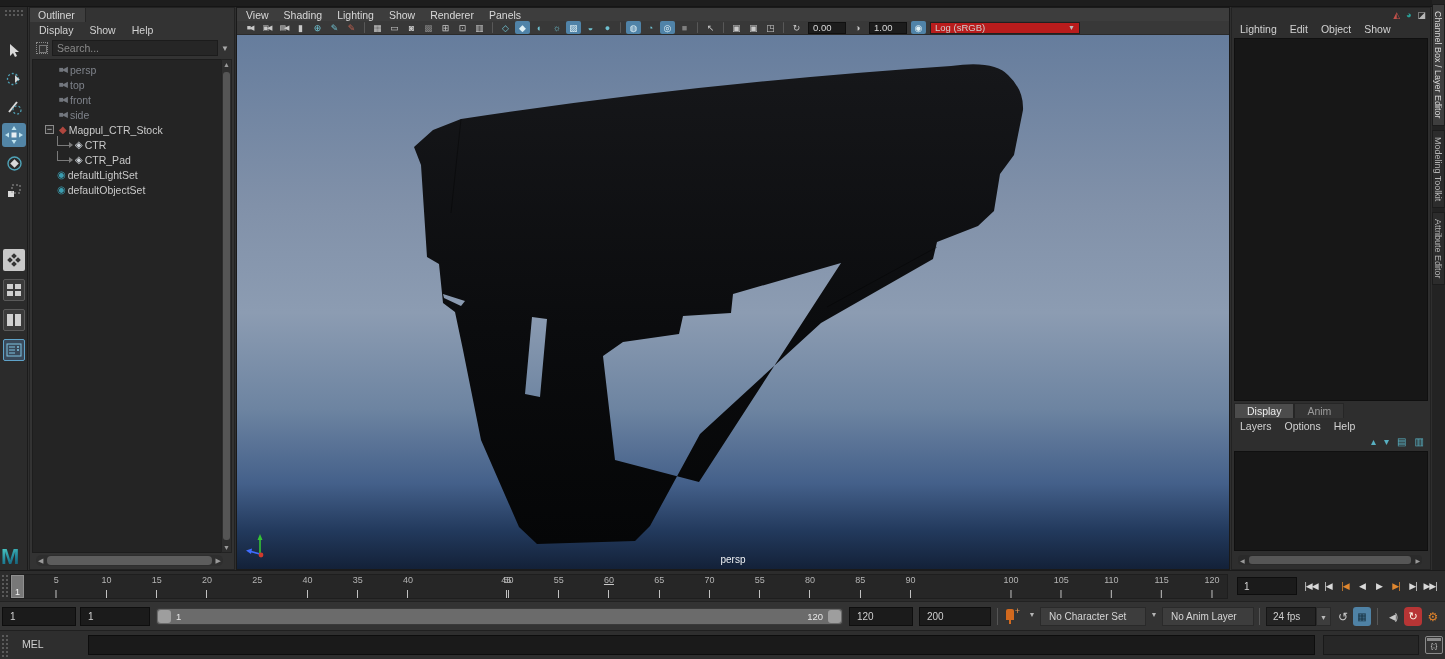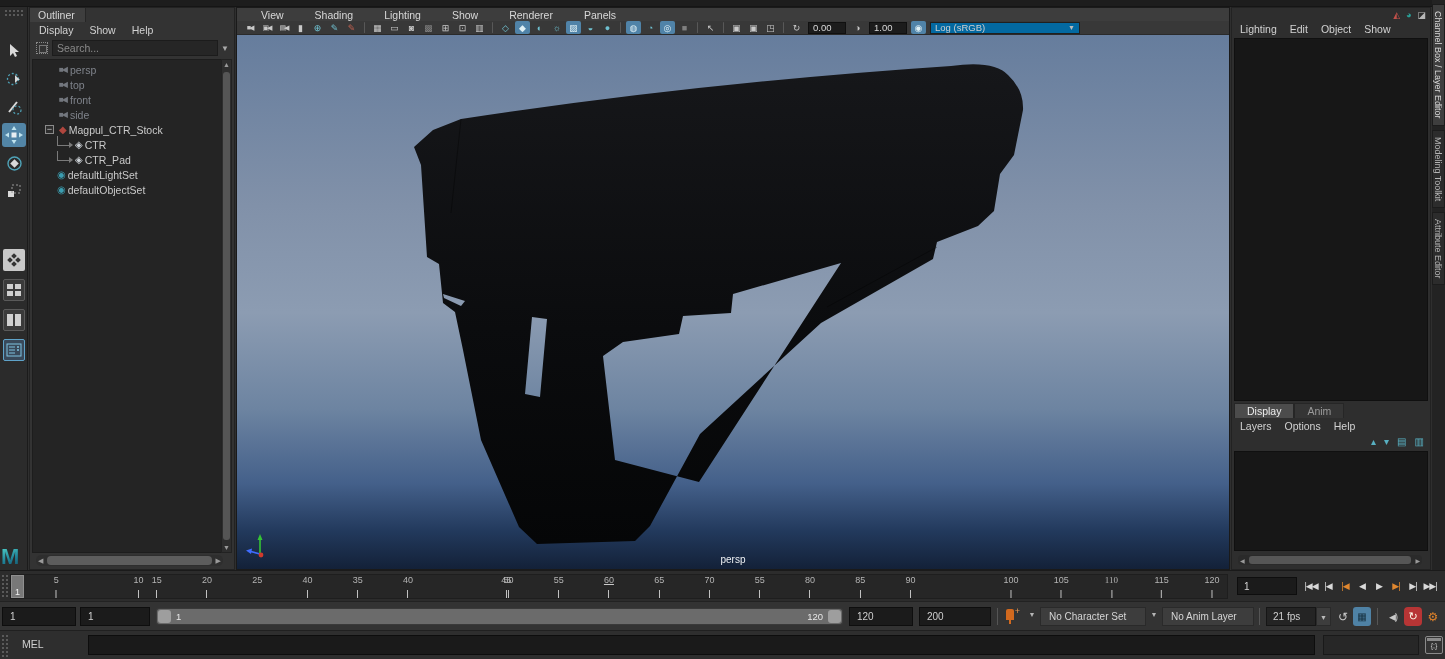--- a/index.html
+++ b/index.html
@@ -50,30 +50,30 @@
   .prefix.branch:after { content:""; position:absolute; right:-4px; bottom:-3px; border-left:4px solid #7a7a7a; border-top:3px solid transparent; border-bottom:3px solid transparent; }
   .o-vscroll { position:absolute; right:2px; top:51px; width:11px; height:494px; background:#2e2e2e; border:1px solid #222; }
   .o-vscroll .arr { position:absolute; left:0; width:100%; text-align:center; font-size:7px; color:#9a9a9a; }
   .o-vscroll .thumb { position:absolute; left:1px; top:12px; width:7px; height:468px; background:#555; border-radius:3px; }
   .o-hscroll { position:absolute; left:6px; bottom:3px; width:187px; height:11px; background:#2e2e2e; border-radius:5px; display:flex; align-items:center; }
   .o-hscroll .thumb { flex:1; height:9px; margin:0 2px; background:#5d5d5d; border-radius:4px; }
   .o-hscroll .arr { font-size:7px; color:#9a9a9a; padding:0 2px; }
 
   
   .viewport { position:absolute; left:236px; top:7px; width:994px; height:563px; background:#3d3d3d; border:1px solid #1a1a1a; }
-  .vp-menus { position:absolute; left:0; top:0; width:100%; height:13px; display:flex; gap:31px; padding-left:24px; align-items:flex-end; background:#3d3d3d; }
+  .vp-menus { position:absolute; left:0; top:0; width:100%; height:13px; display:flex; gap:15px; padding-left:9px; align-items:flex-end; background:#3d3d3d; }
   .vp-menus span { color:#d8d8d8; font-size:10.5px; }
   .vp-iconbar { position:absolute; left:0; top:13px; width:100%; height:14px; background:#383838; border-bottom:1px solid #2a2a2a; display:flex; align-items:center; padding-left:4px; }
   .vp-icon { display:inline-flex; align-items:center; justify-content:center; min-width:15px; height:13px; font-size:9px; border-radius:2px; margin:0 1px; }
   .vp-icon.tight { letter-spacing:-2px; font-size:7px; }
   .vp-icon.gray { color:#c9c9c9; } .vp-icon.teal { color:#6fc0d0; } .vp-icon.red { color:#c2604f; } .vp-icon.dim { color:#808080; }
   .vp-icon.active { background:#5083a8; color:#dff0f5; }
   .vp-icon.sep { min-width:1px; width:1px; height:11px; background:#585858; margin:0 4px; }
   .vp-num { width:38px; height:12px; background:#1c1c1c; border:1px solid #101010; color:#d8d8d8; font-size:9.5px; padding:0 4px; margin:0 3px; font-family:"Liberation Sans",sans-serif; }
-  .vt-dd { display:flex; align-items:center; width:150px; height:12px; background:#0369a1; border:1px solid #202020; color:#cfcfcf; font-size:9.5px; padding:0 4px; margin-left:3px; }
+  .vt-dd { display:flex; align-items:center; width:150px; height:12px; background:#b91c1c; border:1px solid #202020; color:#cfcfcf; font-size:9.5px; padding:0 4px; margin-left:3px; }
   .vt-dd .caret { margin-left:auto; font-size:7px; color:#bbb; }
   .view-canvas { position:absolute; left:0; top:27px; width:992px; height:534px;
     background:linear-gradient(180deg,#667d9d 0%,#8191a9 32%,#8c9cb2 52%,#76719_ 0) ; }
   .view-canvas { background:linear-gradient(180deg,#667d9d 0%,#8191a9 32%,#8c9cb2 52%,#6d84a1 70%,#44608a 84%,#22395c 93%,#132138 100%); }
   .view-canvas svg.model { position:absolute; left:0; top:0; }
   .persp-label { position:absolute; left:0; right:0; bottom:4px; text-align:center; color:#eceff2; font-size:10px; }
   .axis-ind { position:absolute; left:8px; bottom:8px; }
 
   
   .right-panel { position:absolute; left:1231px; top:7px; width:200px; height:563px; background:#2e2e2e; border:1px solid #222; }
@@ -449,21 +449,21 @@
     </div>
 
   <div class="timeline-row">
     <div class="tl-grip grip-v"></div>
     <div class="time-ruler">
       <div class="cur-frame-marker" style="left: 0%;">1</div>
     <div class="tick" style="left: 3.71901%;">
           <span class="tick-num">5</span>
           <span class="tick-mark"></span>
         </div>
-        <div class="tick" style="left: 7.85124%; margin-left: 32px;">
+        <div class="tick" style="left: 7.85124%;">
           <span class="tick-num">10</span>
           <span class="tick-mark"></span>
         </div>
         <div class="tick" style="left: 11.9835%;">
           <span class="tick-num">15</span>
           <span class="tick-mark"></span>
         </div>
         <div class="tick" style="left: 16.1157%;">
           <span class="tick-num">20</span>
           <span class="tick-mark"></span>
@@ -529,21 +529,21 @@
           <span class="tick-mark"></span>
         </div>
         <div class="tick" style="left: 82.2314%;">
           <span class="tick-num">100</span>
           <span class="tick-mark"></span>
         </div>
         <div class="tick" style="left: 86.3636%;">
           <span class="tick-num">105</span>
           <span class="tick-mark"></span>
         </div>
-        <div class="tick" style="left: 90.4959%; font-family: Liberation Serif, serif;">
+        <div class="tick" style="left: 90.4959%;">
           <span class="tick-num">110</span>
           <span class="tick-mark"></span>
         </div>
         <div class="tick" style="left: 94.6281%;">
           <span class="tick-num">115</span>
           <span class="tick-mark"></span>
         </div>
         <div class="tick" style="left: 98.7603%;">
           <span class="tick-num">120</span>
           <span class="tick-mark"></span>
@@ -581,21 +581,21 @@
     <div class="set-key-icon">
       <span class="flag"></span>
         <span class="stem"></span>
         <span class="plus">+</span>
     </div>
     <div class="mini-caret" style="left:1026px">▼</div>
     <div class="dd-box" style="left:1040px;width:106px">No Character Set</div>
     <div class="mini-caret" style="left:1148px">▼</div>
     <div class="dd-box" style="left:1162px;width:92px">No Anim Layer</div>
     <div class="vsep" style="left:1259px"></div>
-    <div class="fps-field">21 fps</div>
+    <div class="fps-field">24 fps</div>
     <div class="fps-caret">▼</div>
     <div class="icon-btn gray" style="left:1334px">↺</div>
     <div class="icon-btn blue" style="left:1353px">▦</div>
     <div class="vsep" style="left:1377px"></div>
     <div class="icon-btn gray" style="left:1384px;font-size:9px;letter-spacing:-1px">◀)</div>
     <div class="icon-btn red" style="left:1404px">↻</div>
     <div class="icon-btn orange" style="left:1424px">⚙</div>
   </div>
 
   <div class="mel-row">

